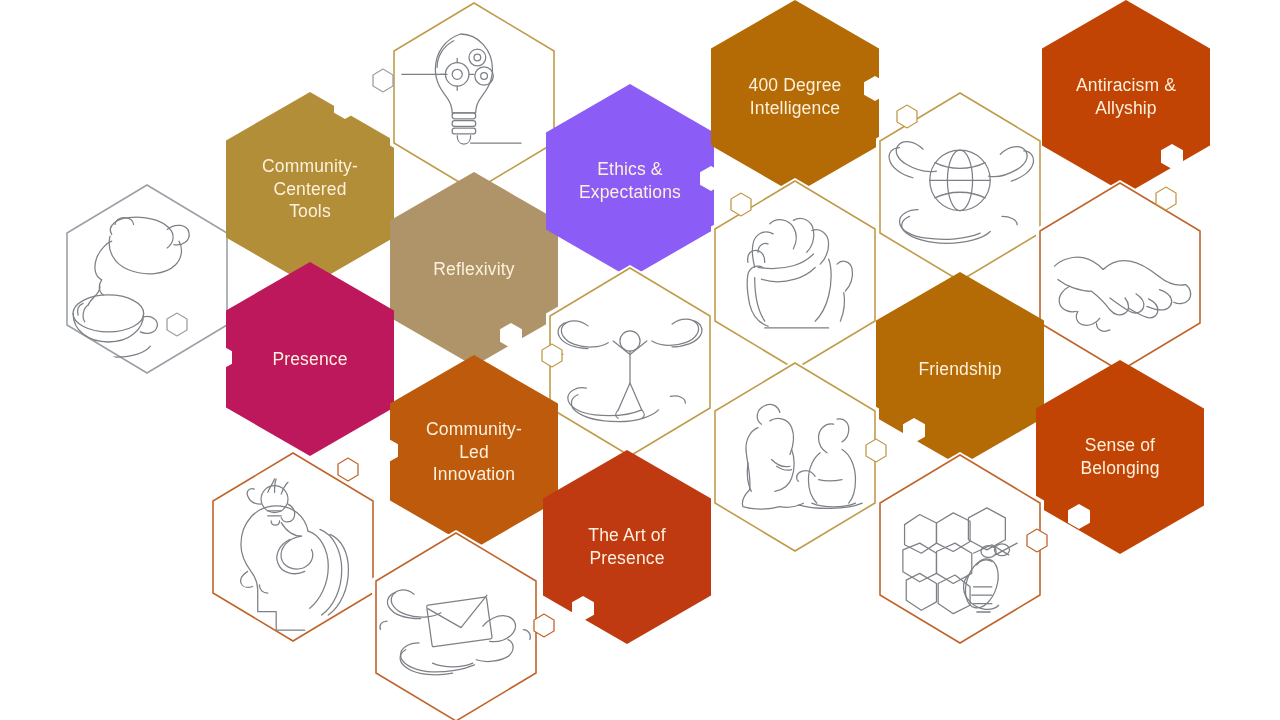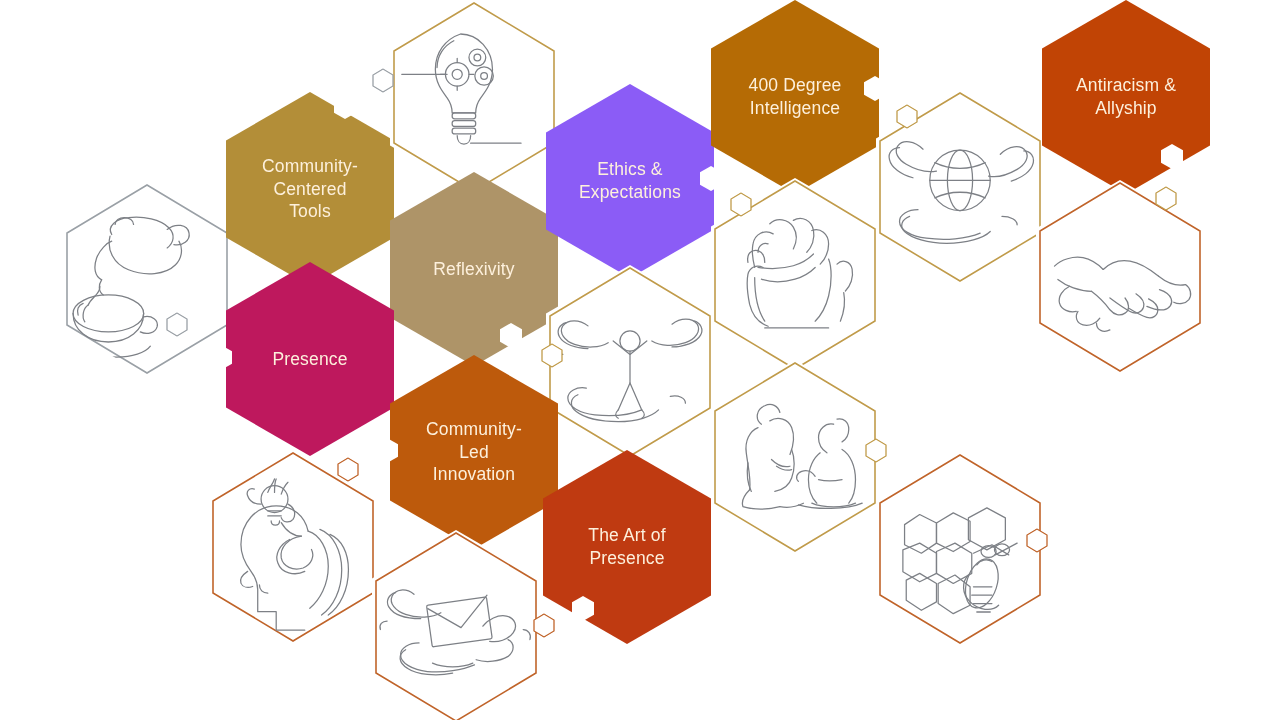--- a/index.html
+++ b/index.html
@@ -206,20 +206,27 @@
         <path d="M24 58c-8 2-12 10-8 17 5 9 20 14 34 14"></path>
         <path d="M150 60c10-8 24-8 30 0 5 8-2 18-14 22-14 5-30 4-40-2"></path>
         <path d="M176 56c8 2 12 10 8 17-5 9-20 14-34 14"></path>
         <path d="M48 136c-12-2-22 4-22 12 0 10 14 18 32 20 20 2 42 0 56-6"></path>
         <path d="M38 144c-10 4-10 14-2 20 10 8 30 12 50 12 22 0 40-6 48-14"></path>
         <path d="M148 146c10-2 18 2 18 8"></path>
         <path d="M20 96c-6-2-12 2-12 8"></path>
       </g>
         </svg>
       </div>
+    </div>
+    <div class="hex filled" style="left: 876px; top: 272px; background: rgb(181, 107, 5);">
+      <div class="label">Friendship</div>
+    </div>
+    <div class="hex filled" style="left: 1036px; top: 360px; background: rgb(193, 68, 5);">
+      <div class="label">Sense of
+Belonging</div>
     </div>
     <div class="hex filled" style="left: 390px; top: 355px; background: rgb(189, 90, 12);">
       <div class="label">Community-
 Led
 Innovation</div>
     </div>
     <div class="hex outline" style="left: 711px; top: 360px;">
       <svg class="ring" viewBox="0 0 168 194" preserveAspectRatio="none">
         <polygon points="84,3 164,51 164,143 84,191 4,143 4,51" fill="#ffffff" stroke="#C09B4A" stroke-width="1.6"></polygon>
       </svg>

